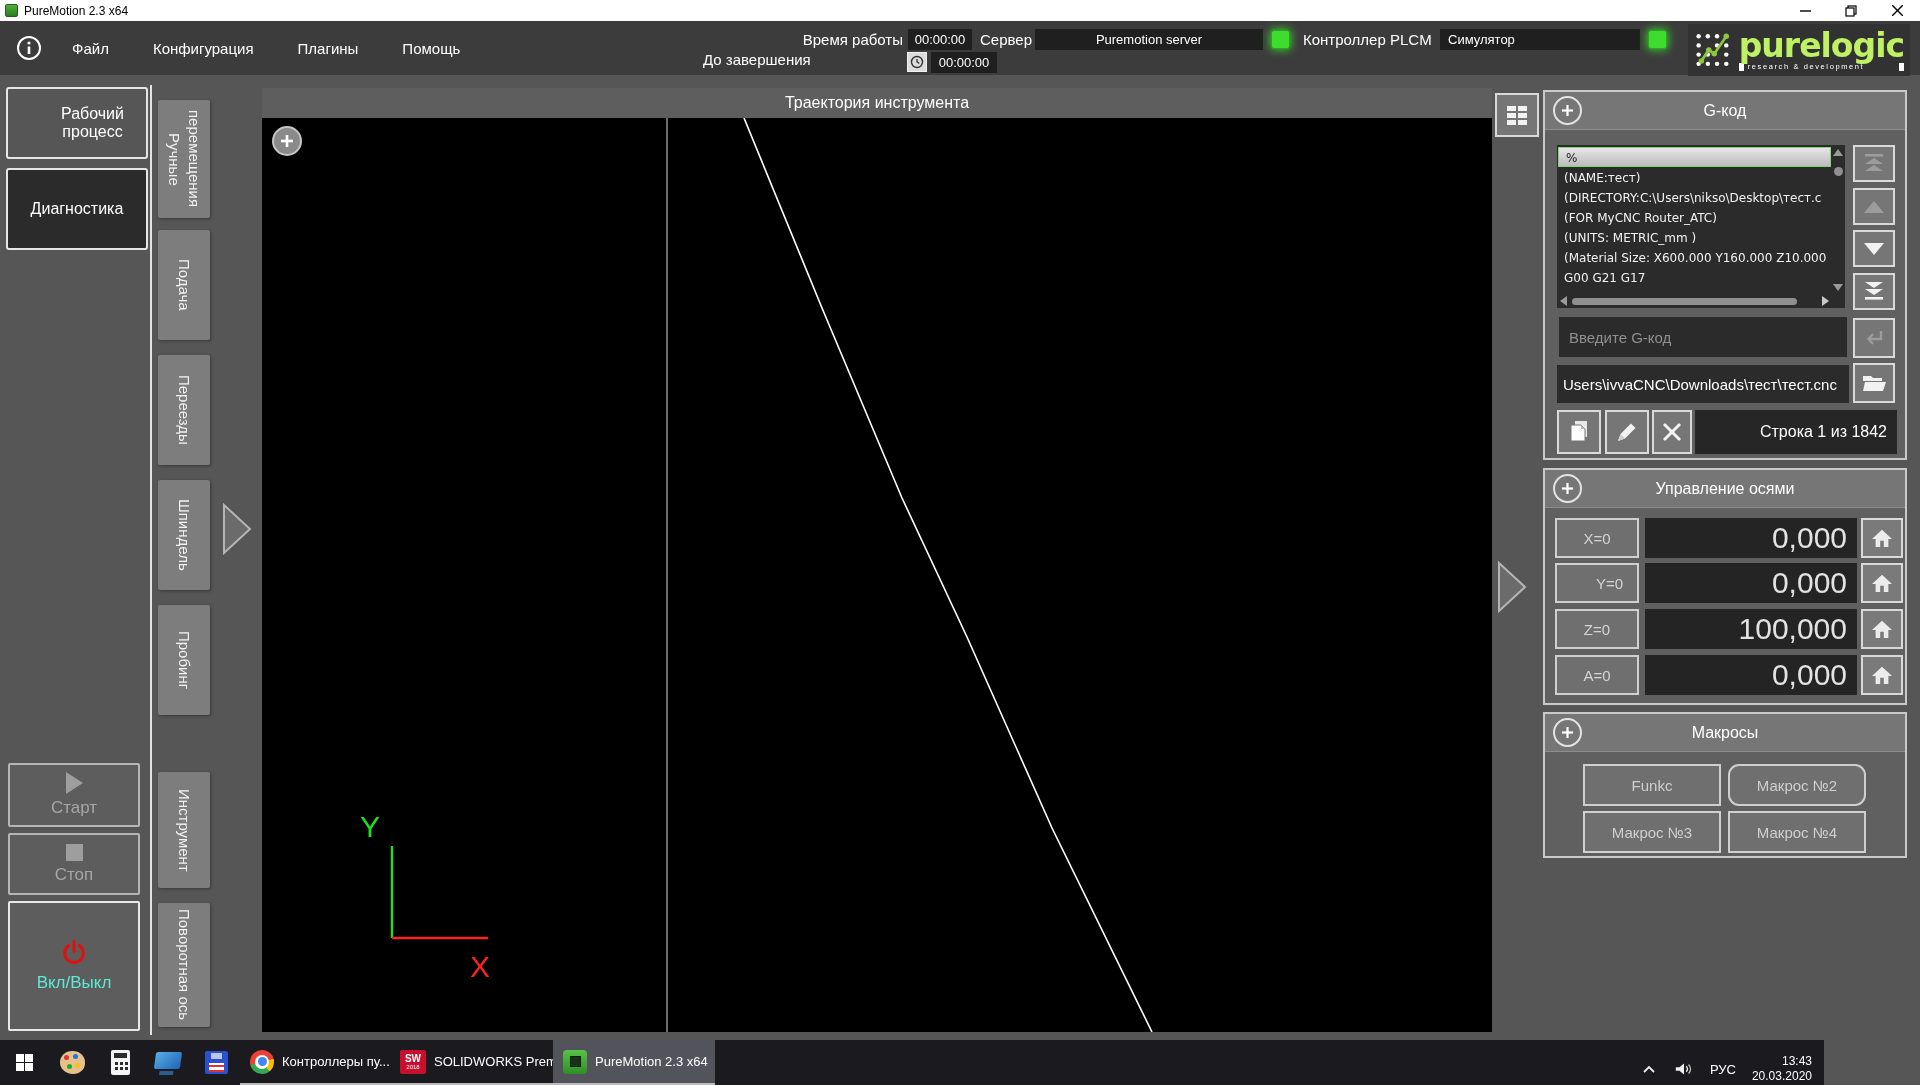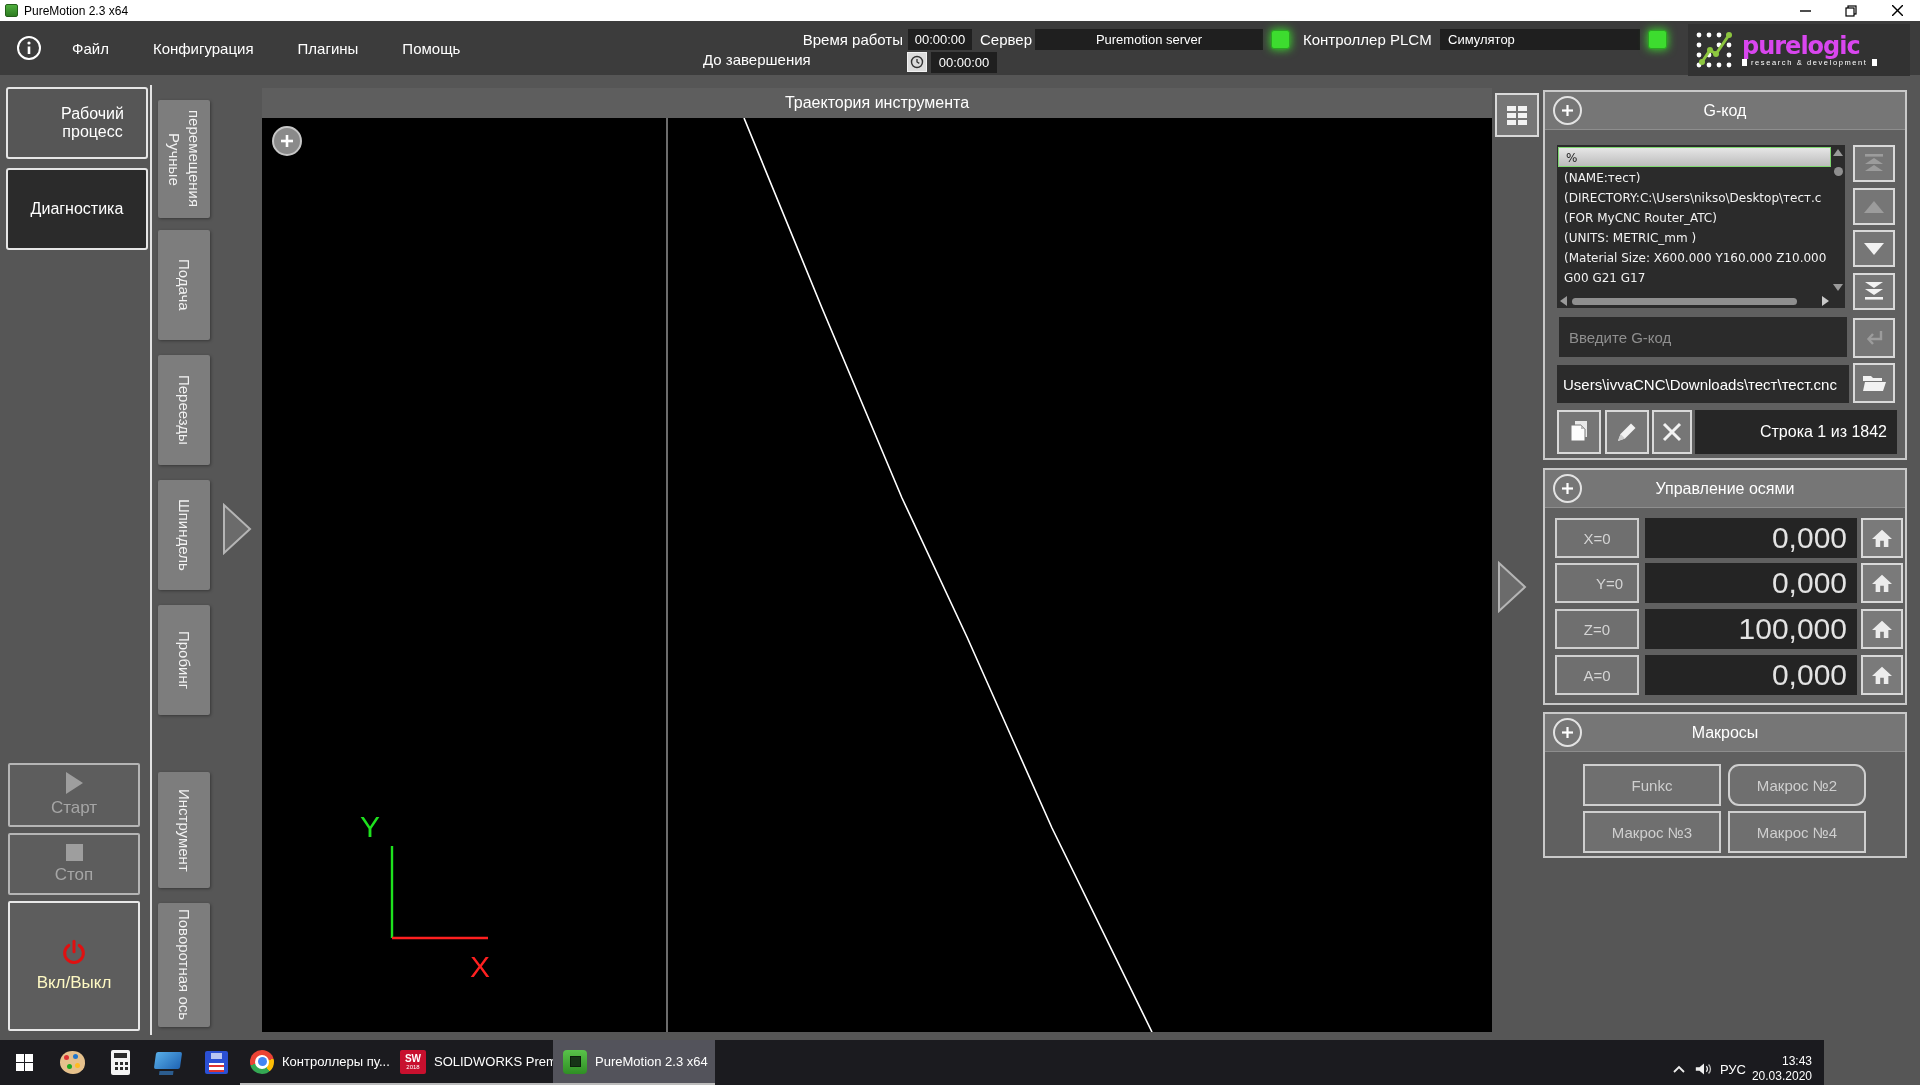--- a/index.html
+++ b/index.html
@@ -25,22 +25,22 @@
   .stat-label{position:absolute;font-size:15px;color:#fff;white-space:nowrap;}
   .stat-box{position:absolute;background:#1f1f1f;color:#fff;font-size:13px;
             display:flex;align-items:center;justify-content:center;white-space:nowrap;}
   .led{position:absolute;width:19px;height:19px;background:#3ddc2f;border-radius:3px;
        box-shadow:0 0 9px 1px rgba(61,220,47,.9);border:1px solid #2aa321;}
   .clock-btn{position:absolute;width:20px;height:20px;background:#dcdcdc;border:1px solid #f2f2f2;
              display:flex;align-items:center;justify-content:center;}
   .logo{position:absolute;left:1688px;top:24px;width:222px;height:52px;background:#323232;
         display:flex;align-items:center;padding:3px 6px;}
   .logo-text{margin-left:6px;line-height:1;}
-  .logo-brand{font-family:"DejaVu Sans",sans-serif;font-weight:bold;font-size:24px;
-              letter-spacing:-1px;color:#d946ef;}
+  .logo-brand{font-family:"DejaVu Sans",sans-serif;font-weight:bold;font-size:33px;
+              letter-spacing:-1px;color:#bef264;}
   .logo-tag{font-size:7.5px;letter-spacing:1.6px;color:#fff;text-transform:lowercase;
             border-left:5px solid #fff;border-right:5px solid #fff;padding:0 4px;margin-top:1px;}
 
   
   .side-tab{position:absolute;left:6px;width:142px;border:2px solid #e6e6e6;border-radius:3px;
             display:flex;align-items:center;justify-content:center;text-align:center;
             font-size:16px;color:#fff;}
   .v-line{position:absolute;background:#e3e3e3;}
   .side-btn{position:absolute;left:8px;width:132px;border:2px solid #b5b5b5;border-radius:2px;
             background:#5d5d5d;display:flex;flex-direction:column;align-items:center;
@@ -136,21 +136,21 @@
       border-radius:50%;background:#fff;}
   .chrome-ico::after{content:"";position:absolute;left:7.5px;top:7.5px;width:9px;height:9px;
       border-radius:50%;background:#4285f4;}
   .sw-ico{width:26px;height:24px;background:#c8102e;border-radius:2px;flex:none;color:#fff;
           display:flex;flex-direction:column;align-items:center;justify-content:center;line-height:1;}
   .sw-ico .sw1{font-size:10px;font-weight:bold;}
   .sw-ico .sw2{font-size:6px;}
   .pm-ico{width:24px;height:24px;background:linear-gradient(#59c24a,#2f8f24);border-radius:4px;
           flex:none;display:flex;align-items:center;justify-content:center;}
   .pm-ico i{display:block;width:11px;height:11px;background:#173317;border:1px solid #0c1f0c;}
-  .tray{margin-left:auto;display:flex;align-items:center;gap:6px;padding-right:12px;}
+  .tray{margin-left:auto;display:flex;align-items:center;gap:16px;padding-right:12px;}
   .tray-lang{font-size:13px;color:#fff;}
   .tray-clock{text-align:right;font-size:12px;line-height:1.3;color:#fff;}
 
   
   .grid-ico{display:grid;grid-template-columns:9px 9px;grid-template-rows:5px 5px 5px;gap:2px;}
   .grid-ico span{background:#f2f2f2;}
   .win-logo{display:grid;grid-template-columns:8px 8px;grid-template-rows:8px 8px;gap:1px;}
   .win-logo span{background:#fff;}
   .paint-ico{width:25px;height:23px;border-radius:50% 50% 48% 52%;background:#e6c18c;position:relative;}
   .paint-ico::before{content:"";position:absolute;left:4px;top:4px;width:5px;height:5px;border-radius:50%;
@@ -269,21 +269,21 @@
   </div>
 
   <div class="side-btn" style="top:763px;height:64px;">
     <span class="play-tri"></span>
     <span>Старт</span>
   </div>
   <div class="side-btn" style="top:833px;height:62px;">
     <span class="stop-sq"></span>
     <span>Стоп</span>
   </div>
-  <div class="side-btn" style="top:901px;height:130px;border-color:#e8e8e8;color:#fef9c3;gap:6px;">
+  <div class="side-btn" style="top:901px;height:130px;border-color:#e8e8e8;color:#5eead4;gap:6px;">
     <svg width="28" height="28" viewBox="0 0 24 24" fill="none">
       <path d="M7.5 5.5 A8 8 0 1 0 16.5 5.5" stroke="#e01010" stroke-width="2.6" stroke-linecap="round"></path>
       <line x1="12" y1="2" x2="12" y2="11" stroke="#e01010" stroke-width="2.6" stroke-linecap="round"></line>
       </svg>
     <span>Вкл/Выкл</span>
   </div>
 
   <div class="tool-tab" style="top:100px;height:118px;">
       <span>Ручные перемещения</span>
     </div>

